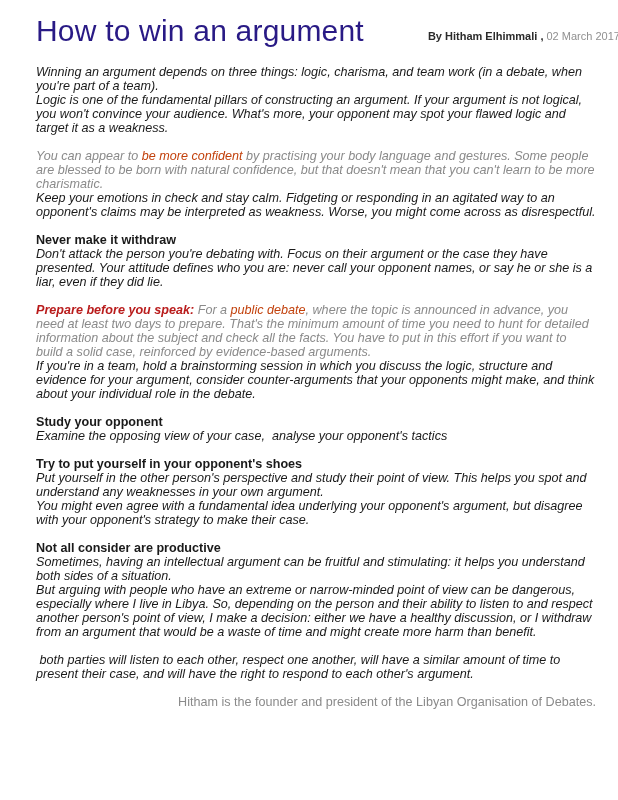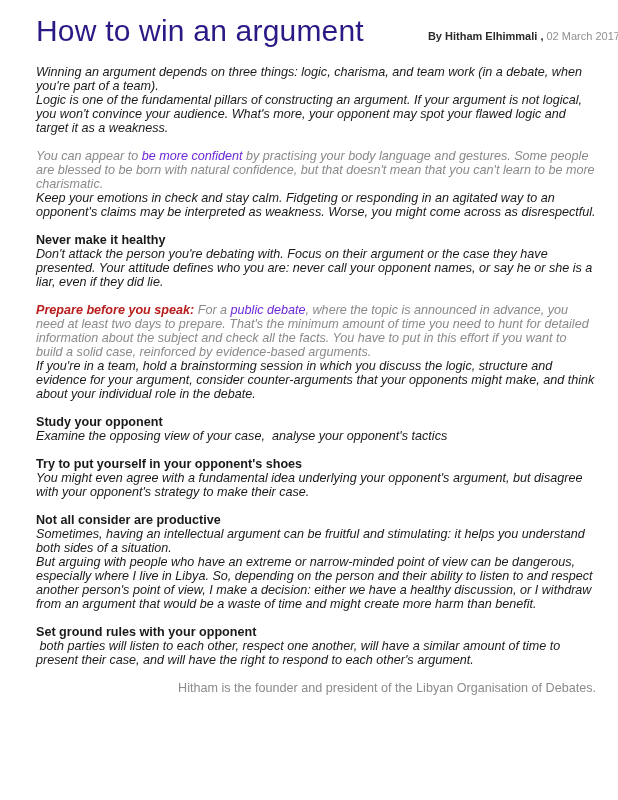--- a/index.html
+++ b/index.html
@@ -51,21 +51,21 @@
     margin: 0;
     font-size: 12.6px;
     line-height: 14px;
     font-weight: 700;
     color: #1a1a1a;
   }
   .section p { margin: 0; font-style: italic; }
   .muted { color: #8a8a8a; }
   .lead  { font-weight: 700; color: #b91c1c; }
   a.link {
-    color: #6d28d9;
+    color: #c2410c;
     text-decoration: none;
     cursor: pointer;
   }
   .credit {
     width: 560px;
     margin-top: 3px;
     text-align: right;
     font-size: 12.6px;
     line-height: 15px;
     color: #8a8a8a;
@@ -89,47 +89,47 @@
       <p>Winning an argument depends on three things: logic, charisma, and team work (in a debate, when you're part of a team).</p>
       <p>Logic is one of the fundamental pillars of constructing an argument. If your argument is not logical, you won't convince your audience. What's more, your opponent may spot your flawed logic and target it as a weakness.</p>
     </div>
 
     <div class="section">
       <p class="muted"><span>You can appear to </span><a class="link">be more confident</a><span> by practising your body language and gestures. Some people are blessed to be born with natural confidence, but that doesn't mean that you can't learn to be more charismatic.</span></p>
       <p>Keep your emotions in check and stay calm. Fidgeting or responding in an agitated way to an opponent's claims may be interpreted as weakness. Worse, you might come across as disrespectful.</p>
     </div>
 
     <div class="section">
-      <h2>Never make it healthy</h2>
+      <h2>Never make it withdraw</h2>
       <p>Don't attack the person you're debating with. Focus on their argument or the case they have presented. Your attitude defines who you are: never call your opponent names, or say he or she is a liar, even if they did lie.</p>
     </div>
 
     <div class="section">
       <p><span class="lead">Prepare before you speak:</span><span class="muted"> For a </span><a class="link">public debate</a><span class="muted">, where the topic is announced in advance, you need at least two days to prepare. That's the minimum amount of time you need to hunt for detailed information about the subject and check all the facts. You have to put in this effort if you want to build a solid case, reinforced by evidence-based arguments.</span></p>
       <p>If you're in a team, hold a brainstorming session in which you discuss the logic, structure and evidence for your argument, consider counter-arguments that your opponents might make, and think about your individual role in the debate.</p>
     </div>
 
     <div class="section">
       <h2>Study your opponent</h2>
       <p>Examine the opposing view of your case, &nbsp;analyse your opponent's tactics</p>
     </div>
 
     <div class="section">
       <h2>Try to put yourself in your opponent's shoes</h2>
+      <p>Put yourself in the other person's perspective and study their point of view. This helps you spot and understand any weaknesses in your own argument.</p>
       <p>You might even agree with a fundamental idea underlying your opponent's argument, but disagree with your opponent's strategy to make their case.</p>
     </div>
 
     <div class="section">
       <h2>Not all consider are productive</h2>
       <p>Sometimes, having an intellectual argument can be fruitful and stimulating: it helps you understand both sides of a situation.</p>
       <p>But arguing with people who have an extreme or narrow-minded point of view can be dangerous, especially where I live in Libya. So, depending on the person and their ability to listen to and respect another person's point of view, I make a decision: either we have a healthy discussion, or I withdraw from an argument that would be a waste of time and might create more harm than benefit.</p>
     </div>
 
     <div class="section">
-      <h2>Set ground rules with your opponent</h2>
       <p>&nbsp;both parties will listen to each other, respect one another, will have a similar amount of time to present their case, and will have the right to respond to each other's argument.</p>
     </div>
 
   </div>
 
   <div class="credit">Hitham is the founder and president of the Libyan Organisation of Debates.</div>
 
 </div>
 
 </body></html>

